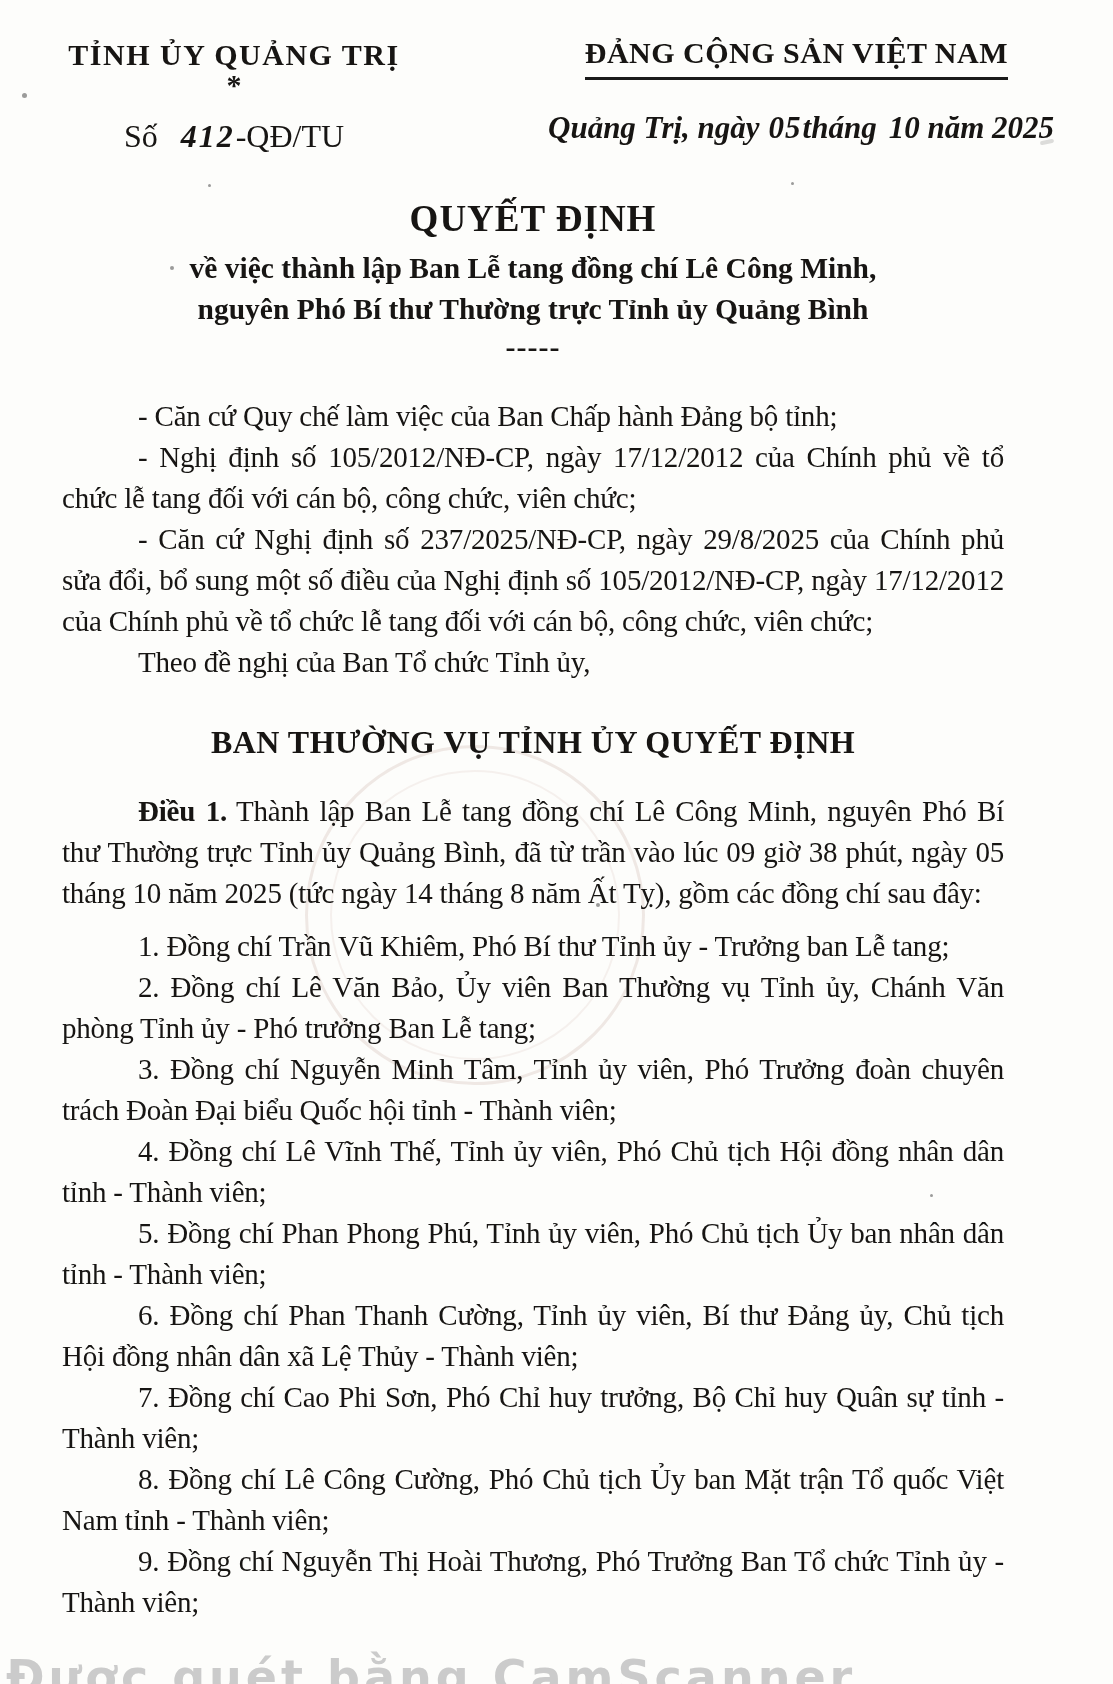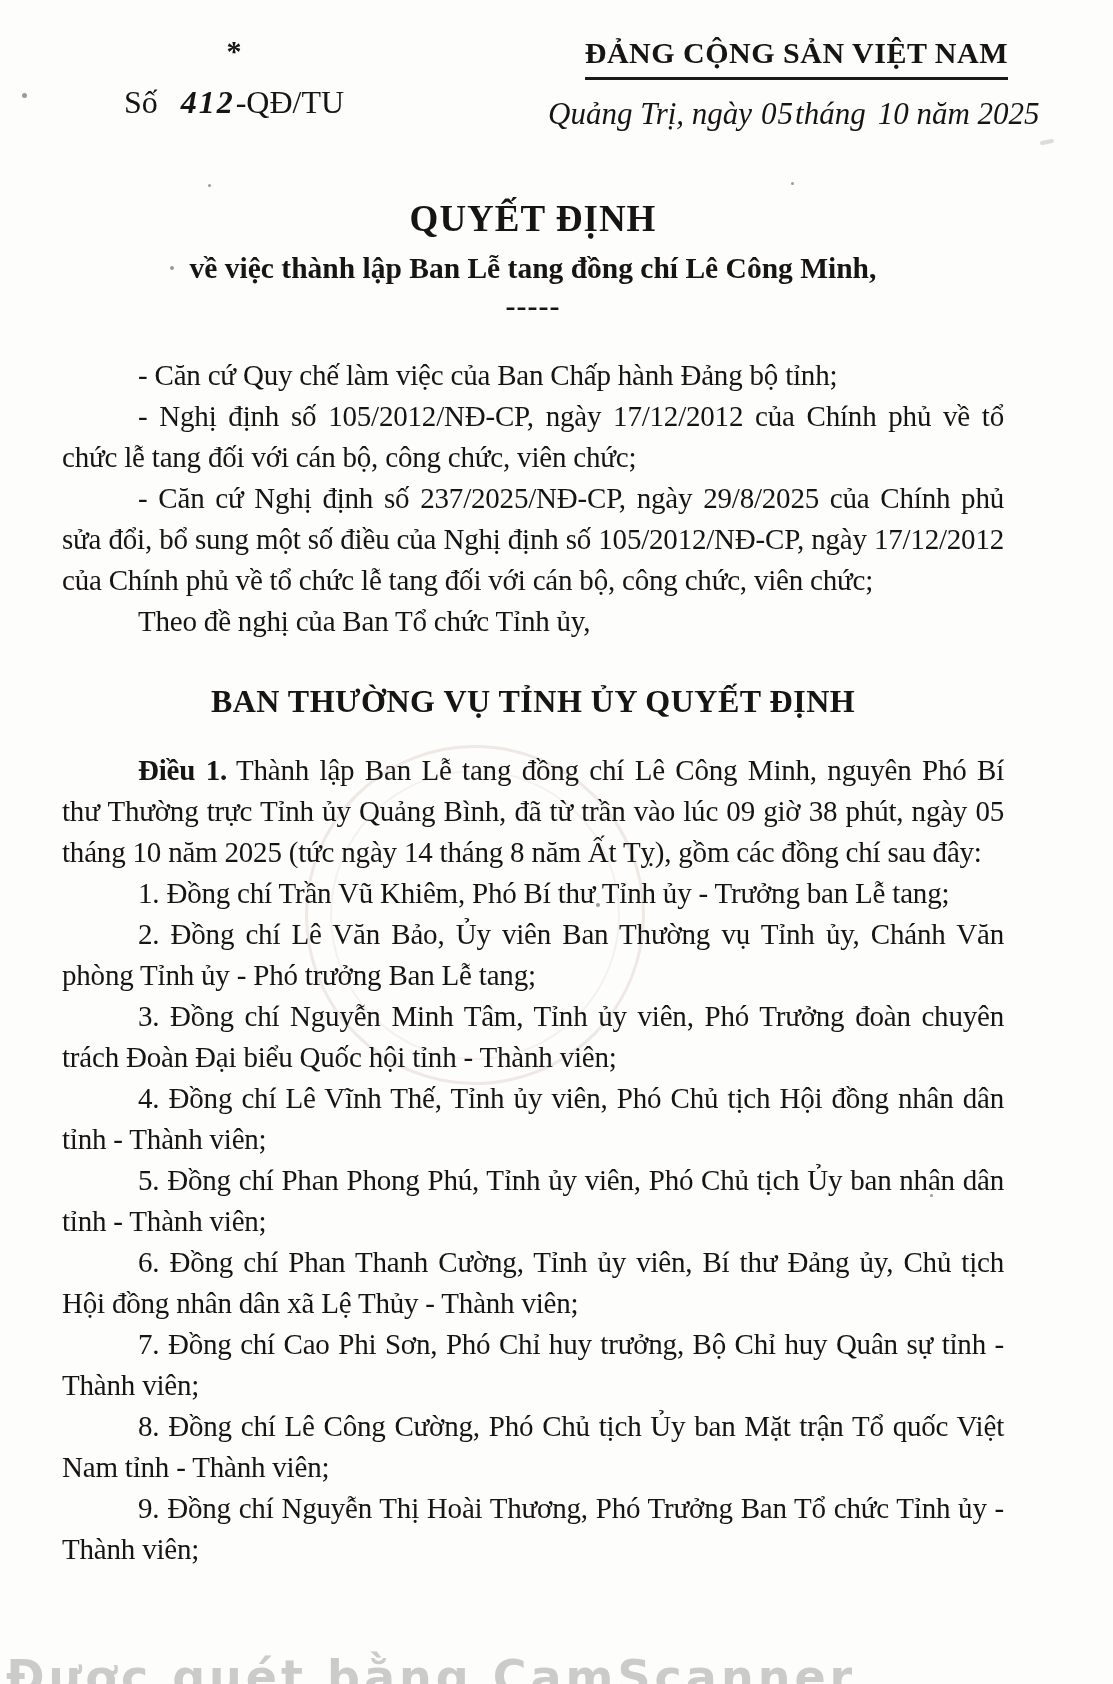--- a/index.html
+++ b/index.html
@@ -16,35 +16,35 @@
   
   .letterhead { position:absolute; top:36px; left:0; width:100%; height:150px; }
   .lh-left { position:absolute; left:64px; top:2px; width:340px; text-align:center; }
   .issuer { font-weight:bold; font-size:30px; letter-spacing:1.5px; white-space:nowrap; }
   .issuer-star { font-size:30px; font-weight:bold; line-height:22px; margin-top:2px; }
   .doc-number { font-size:32px; margin-top:22px; white-space:nowrap; }
   .num-value { font-style:italic; font-weight:bold; margin-left:23px; margin-right:1px; letter-spacing:2px; }
   .lh-right { position:absolute; left:548px; top:0; width:460px; text-align:right; }
   .party-motto { display:inline-block; font-weight:bold; font-size:30px; letter-spacing:0.5px;
                  border-bottom:3px solid #1a1a1a; padding-bottom:7px; white-space:nowrap; }
-  .date-line { font-size:31px; font-weight:normal; font-style:italic; margin-top:16px; white-space:nowrap; }
+  .date-line { font-size:31px; font-weight:bold; font-style:italic; margin-top:30px; white-space:nowrap; }
   .date-day { margin-left:9px; letter-spacing:1px; }
   .date-rest { margin-left:1px; }
   .date-rest-sp { display:inline-block; width:12px; }
   
   .content { position:absolute; top:196px; left:62px; width:942px; }
   .title-main { text-align:center; font-weight:bold; font-size:37px; letter-spacing:1px; line-height:46px; }
   .title-sub { text-align:center; font-weight:bold; font-size:29.5px; line-height:41px; margin-top:6px; }
   .separator { text-align:center; font-weight:bold; font-size:30px; letter-spacing:1px; line-height:26px; margin-top:4px; }
   .preamble { margin-top:36px; }
   .body-p { font-size:29px; line-height:41px; text-align:justify; text-indent:76px; letter-spacing:-0.2px; }
   .resolution-heading { text-align:center; font-weight:bold; font-size:32px; line-height:42px; margin-top:38px; letter-spacing:0.5px; }
   .article { margin-top:28px; }
   .article-label { font-weight:bold; padding-right:9px; }
-  .members { margin-top:0; }
+  .members { margin-top:12px; }
   
   .stamp-bleed { position:absolute; left:305px; top:745px; width:340px; height:340px;
                  border:3px solid rgba(186,148,138,0.20); border-radius:50%; }
   .stamp-bleed-inner { position:absolute; left:22px; top:22px; right:22px; bottom:22px;
                  border:2px solid rgba(186,148,138,0.12); border-radius:50%; }
   .speck { position:absolute; background:#4a4a4a; border-radius:50%; opacity:0.55; }
   .sp1 { left:22px;  top:93px;  width:5px; height:5px; }
   .sp2 { left:170px; top:266px; width:4px; height:4px; }
   .sp3 { left:596px; top:903px; width:4px; height:4px; }
   .sp4 { left:208px; top:184px; width:3px; height:3px; }
@@ -68,33 +68,35 @@
   <div class="speck sp1"></div>
   <div class="speck sp2"></div>
   <div class="speck sp3"></div>
   <div class="speck sp4"></div>
   <div class="speck sp5"></div>
   <div class="speck sp6"></div>
   <div class="speck sp7"></div>
 
   <div class="letterhead">
     <div class="lh-left">
+      <div class="issuer">TỈNH ỦY QUẢNG TRỊ</div>
       <div class="issuer-star">*</div>
       <div class="doc-number"><span>Số</span><span class="num-value">412</span><span>-QĐ/TU</span></div>
     </div>
     <div class="lh-right">
       <div><span class="party-motto">ĐẢNG CỘNG SẢN VIỆT NAM</span></div>
       <div class="date-line"><span>Quảng Trị, ngày</span><span class="date-day">05</span><span class="date-rest">tháng</span><span class="date-rest-sp"></span><span>10 năm 2025</span></div>
     </div>
   </div>
 
   <div class="content">
     <div class="title-main">QUYẾT ĐỊNH</div>
     <div class="title-sub">
       <div>về việc thành lập Ban Lễ tang đồng chí Lê Công Minh,</div>
+      <div>nguyên Phó Bí thư Thường trực Tỉnh ủy Quảng Bình</div>
     </div>
     <div class="separator">-----</div>
 
     <div class="preamble">
 
         <p class="body-p">- Căn cứ Quy chế làm việc của Ban Chấp hành Đảng bộ tỉnh;</p>
 
         <p class="body-p">- Nghị định số 105/2012/NĐ-CP, ngày 17/12/2012 của Chính phủ về tổ chức lễ tang đối với cán bộ, công chức, viên chức;</p>
 
         <p class="body-p">- Căn cứ Nghị định số 237/2025/NĐ-CP, ngày 29/8/2025 của Chính phủ sửa đổi, bổ sung một số điều của Nghị định số 105/2012/NĐ-CP, ngày 17/12/2012 của Chính phủ về tổ chức lễ tang đối với cán bộ, công chức, viên chức;</p>

